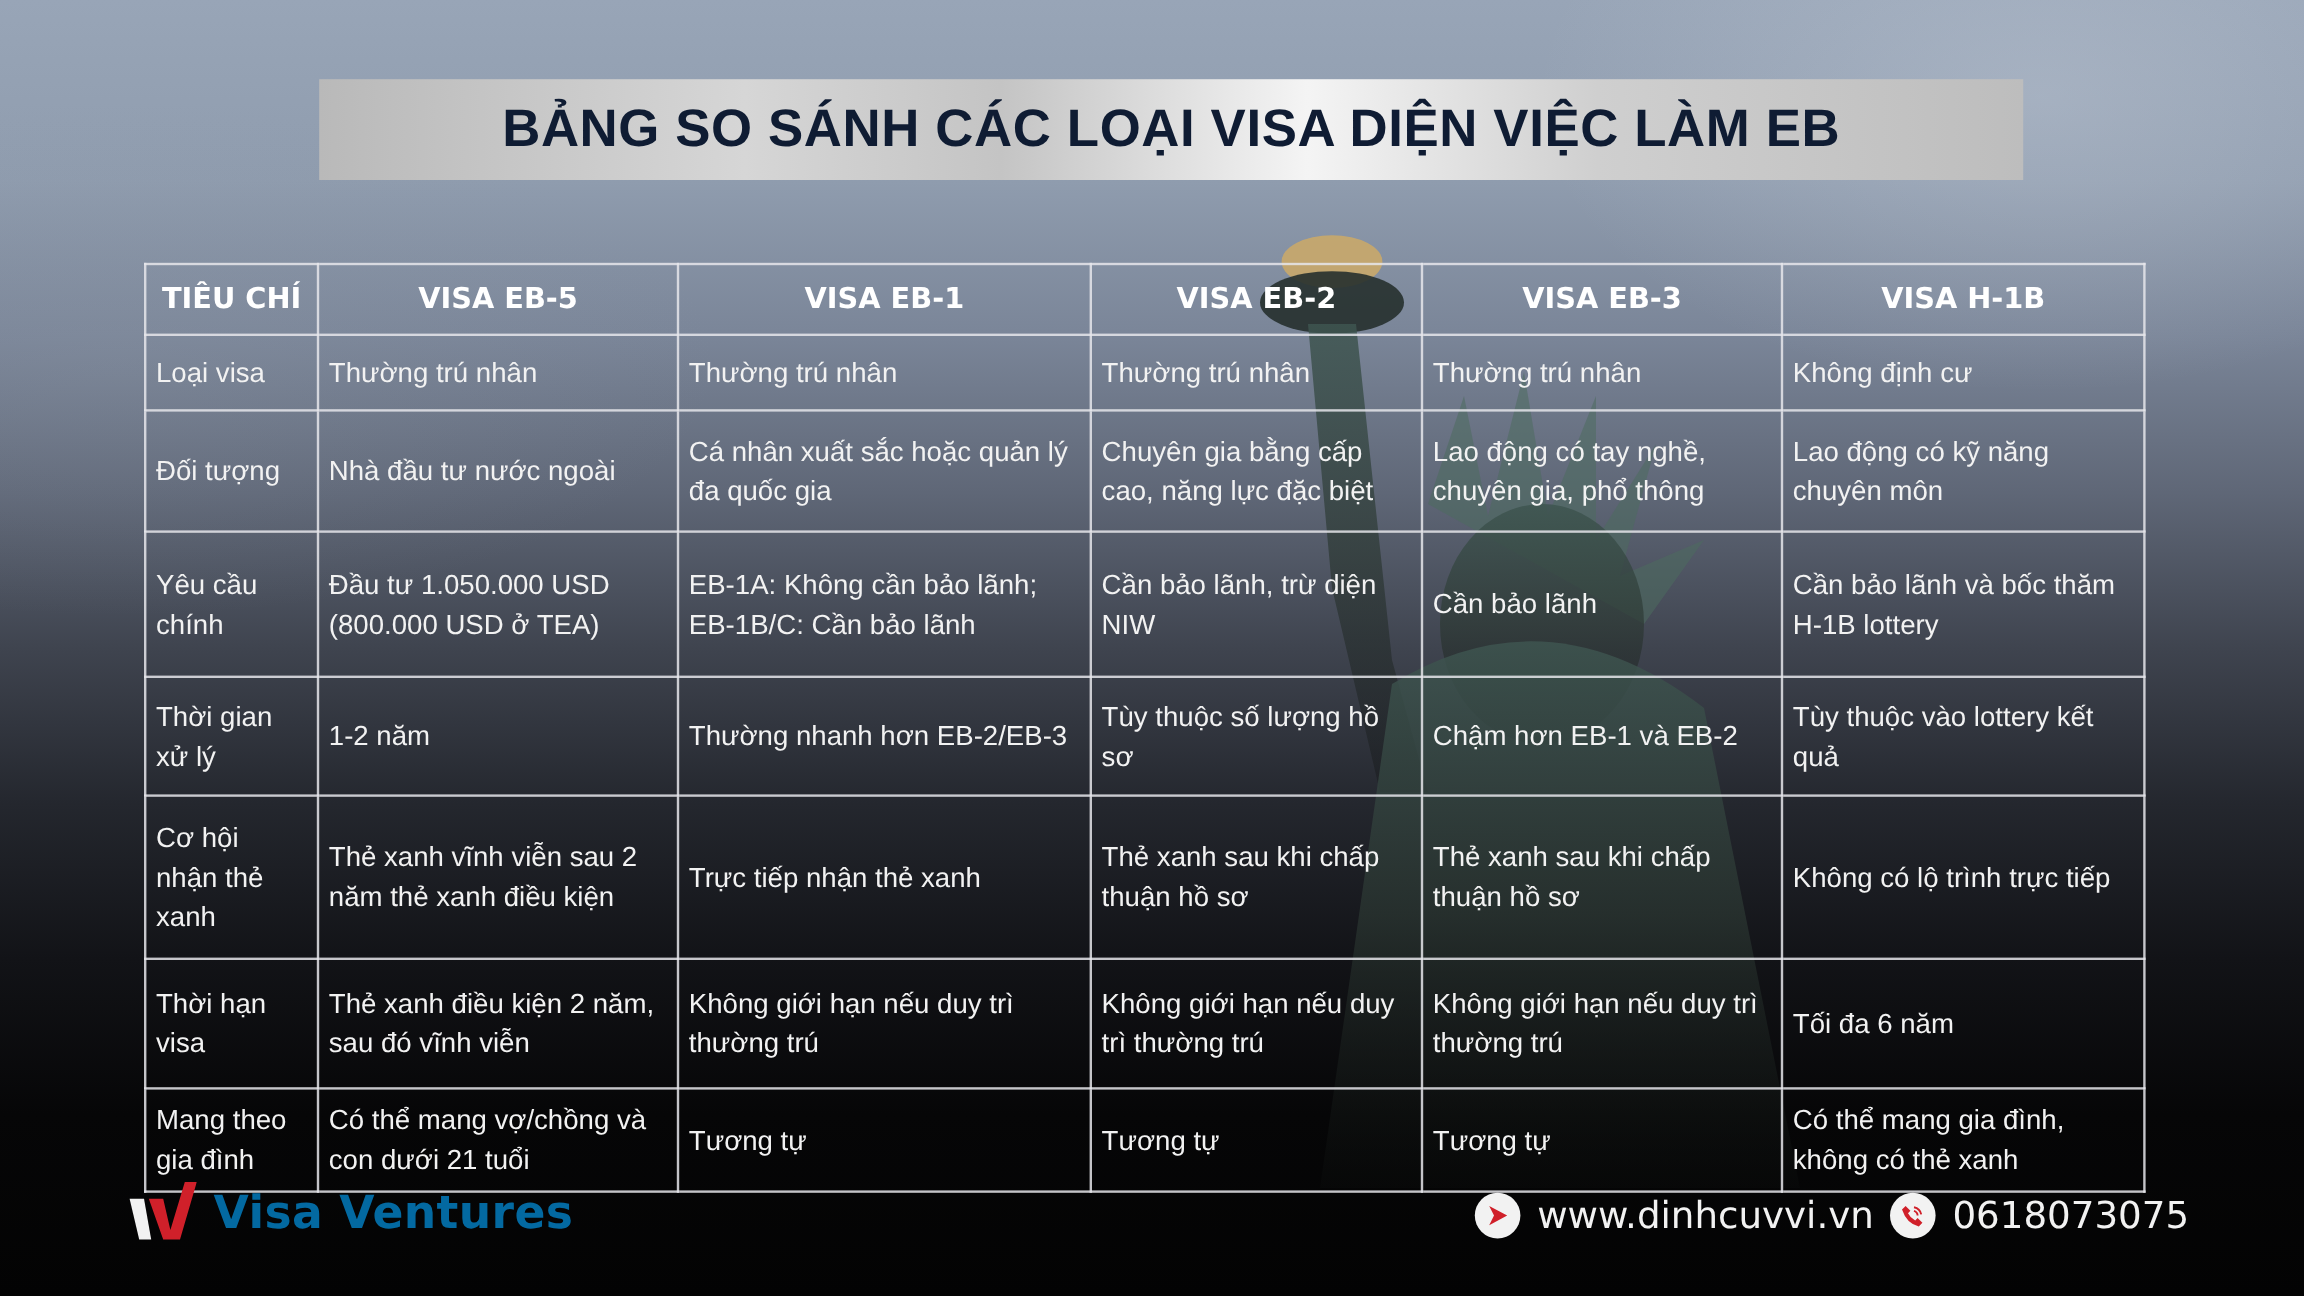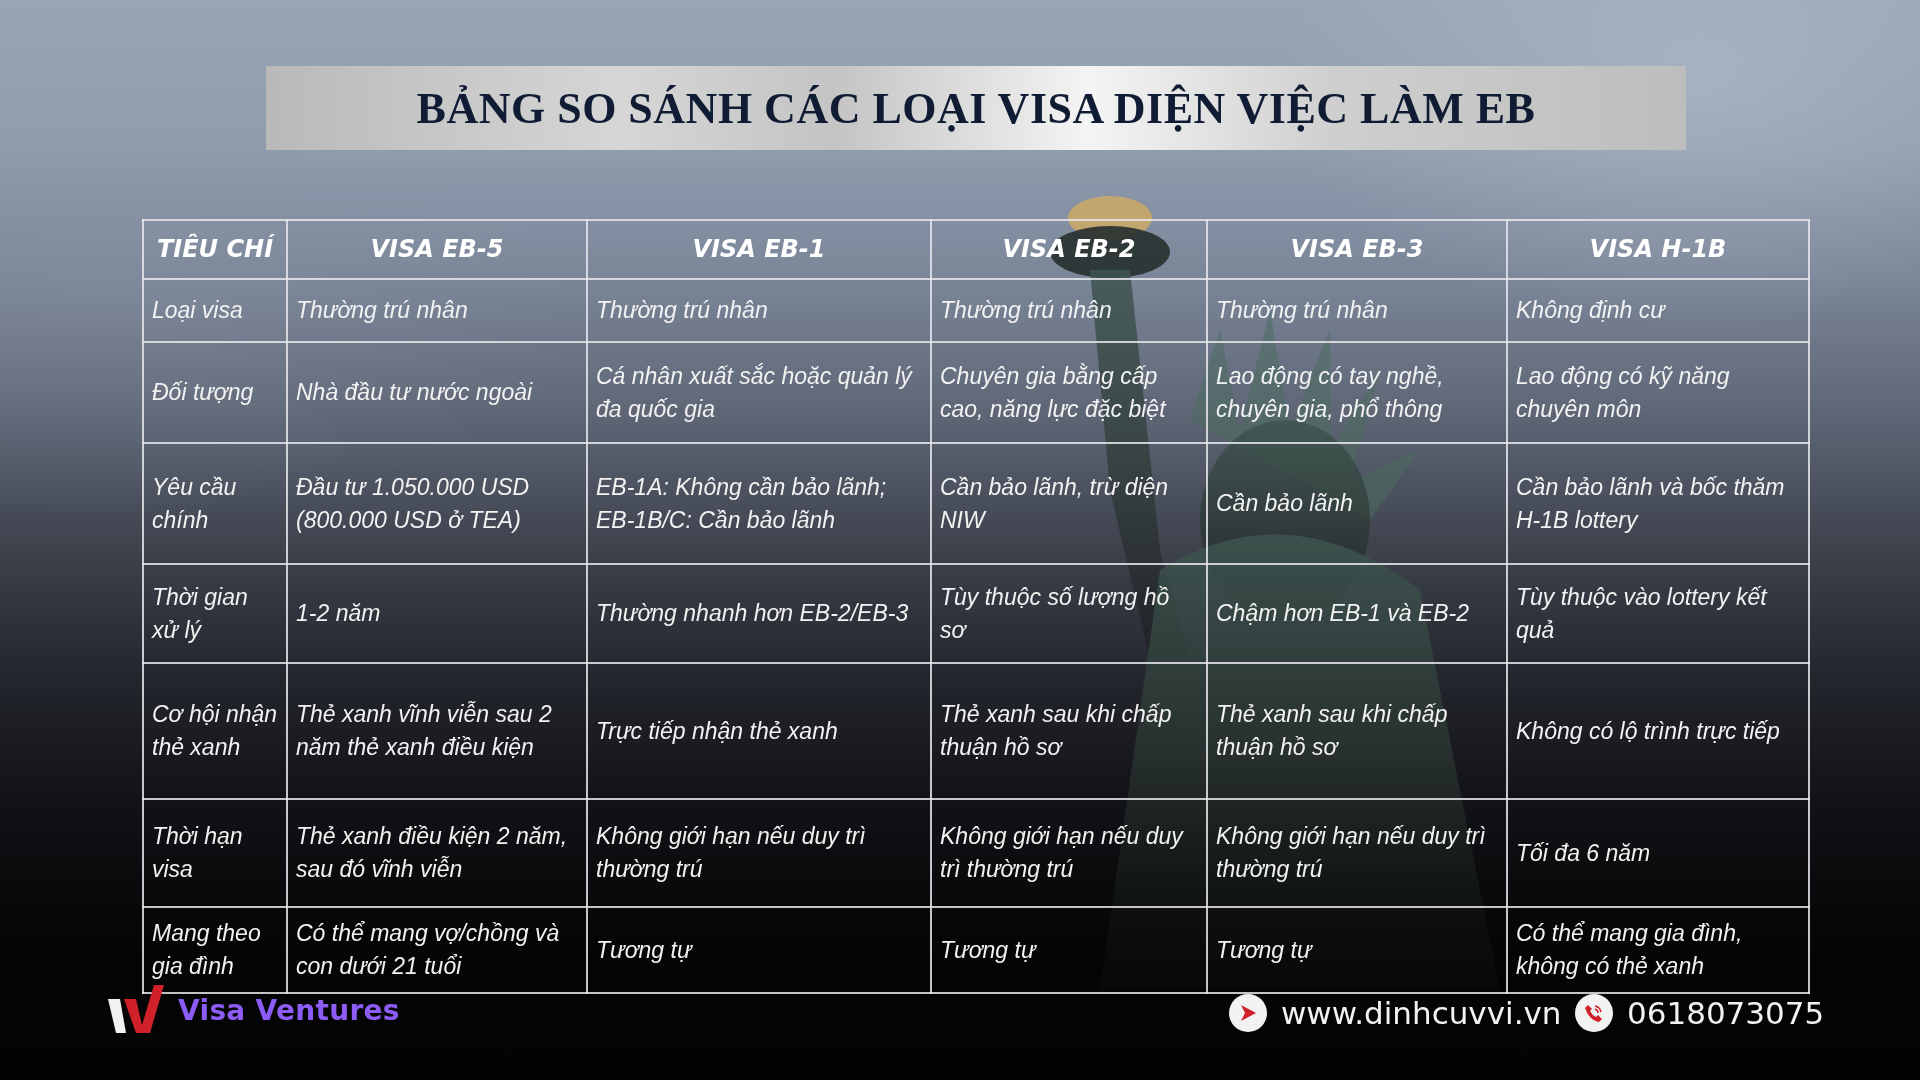--- a/index.html
+++ b/index.html
@@ -16,43 +16,42 @@
   .statue {
     position:absolute; left:1040px; top:190px; width:560px; height:800px;
     pointer-events:none;
   }
   .banner {
     position:absolute; left:266px; top:66px; width:1420px; height:84px;
     background: linear-gradient(90deg, #b9b9b9 0%, #d6d6d6 25%, #c4c4c4 40%, #f4f4f4 58%, #cfcfcf 75%, #bdbdbd 100%);
     display:flex; align-items:center; justify-content:center;
   }
   .banner-title {
-    font-family: Liberation Serif, serif; font-weight:bold;
+    font-family: Liberation Sans, sans-serif; font-weight:bold;
     font-size:44px; color:#0f1c33; letter-spacing:0.5px; white-space:nowrap;
   }
   table.cmp {
-    position:absolute; left:142px; top:219px; width:1666px;
+    position:absolute; left:120px; top:219px; width:1666px;
     border-collapse:collapse; table-layout:fixed;
     color:#f2f2f2;
-    font-style:italic;
   }
   table.cmp td, table.cmp th {
     border:2px solid rgba(230,230,235,0.85);
     padding:0 8px; vertical-align:middle; text-align:left;
     font-family: "Liberation Sans", sans-serif; font-size:23px; line-height:33px;
     font-weight:normal;
   }
   table.cmp th {
     font-family: "DejaVu Sans", sans-serif; font-weight:bold; font-size:24px; text-align:center;
     color:#ffffff;
   }
   table.cmp th.first { text-align:center; padding:0 4px; }
   .footer-logo { position:absolute; left:106px; top:980px; height:60px; display:flex; align-items:center; }
   .logo-mark { width:58px; height:50px; margin-right:14px; }
-  .brand { font-family:"DejaVu Sans", sans-serif; font-size:28px; color:#8b5cf6; font-weight:bold; letter-spacing:0.3px; }
+  .brand { font-family:"DejaVu Sans", sans-serif; font-size:38px; color:#0369a1; font-weight:bold; letter-spacing:0.3px; }
   .contact { position:absolute; top:993px; height:40px; display:flex; align-items:center; }
   .contact .circle { width:38px; height:38px; border-radius:50%; background:#f2f2f2; display:flex; align-items:center; justify-content:center; margin-right:14px; }
   .contact .txt { font-family:"DejaVu Sans", sans-serif; font-size:31px; color:#f2f2f2; }
 </style>
 </head>
 <body>
 
 <div class="haze"></div>
 
 <svg class="statue" viewBox="0 0 560 800">

